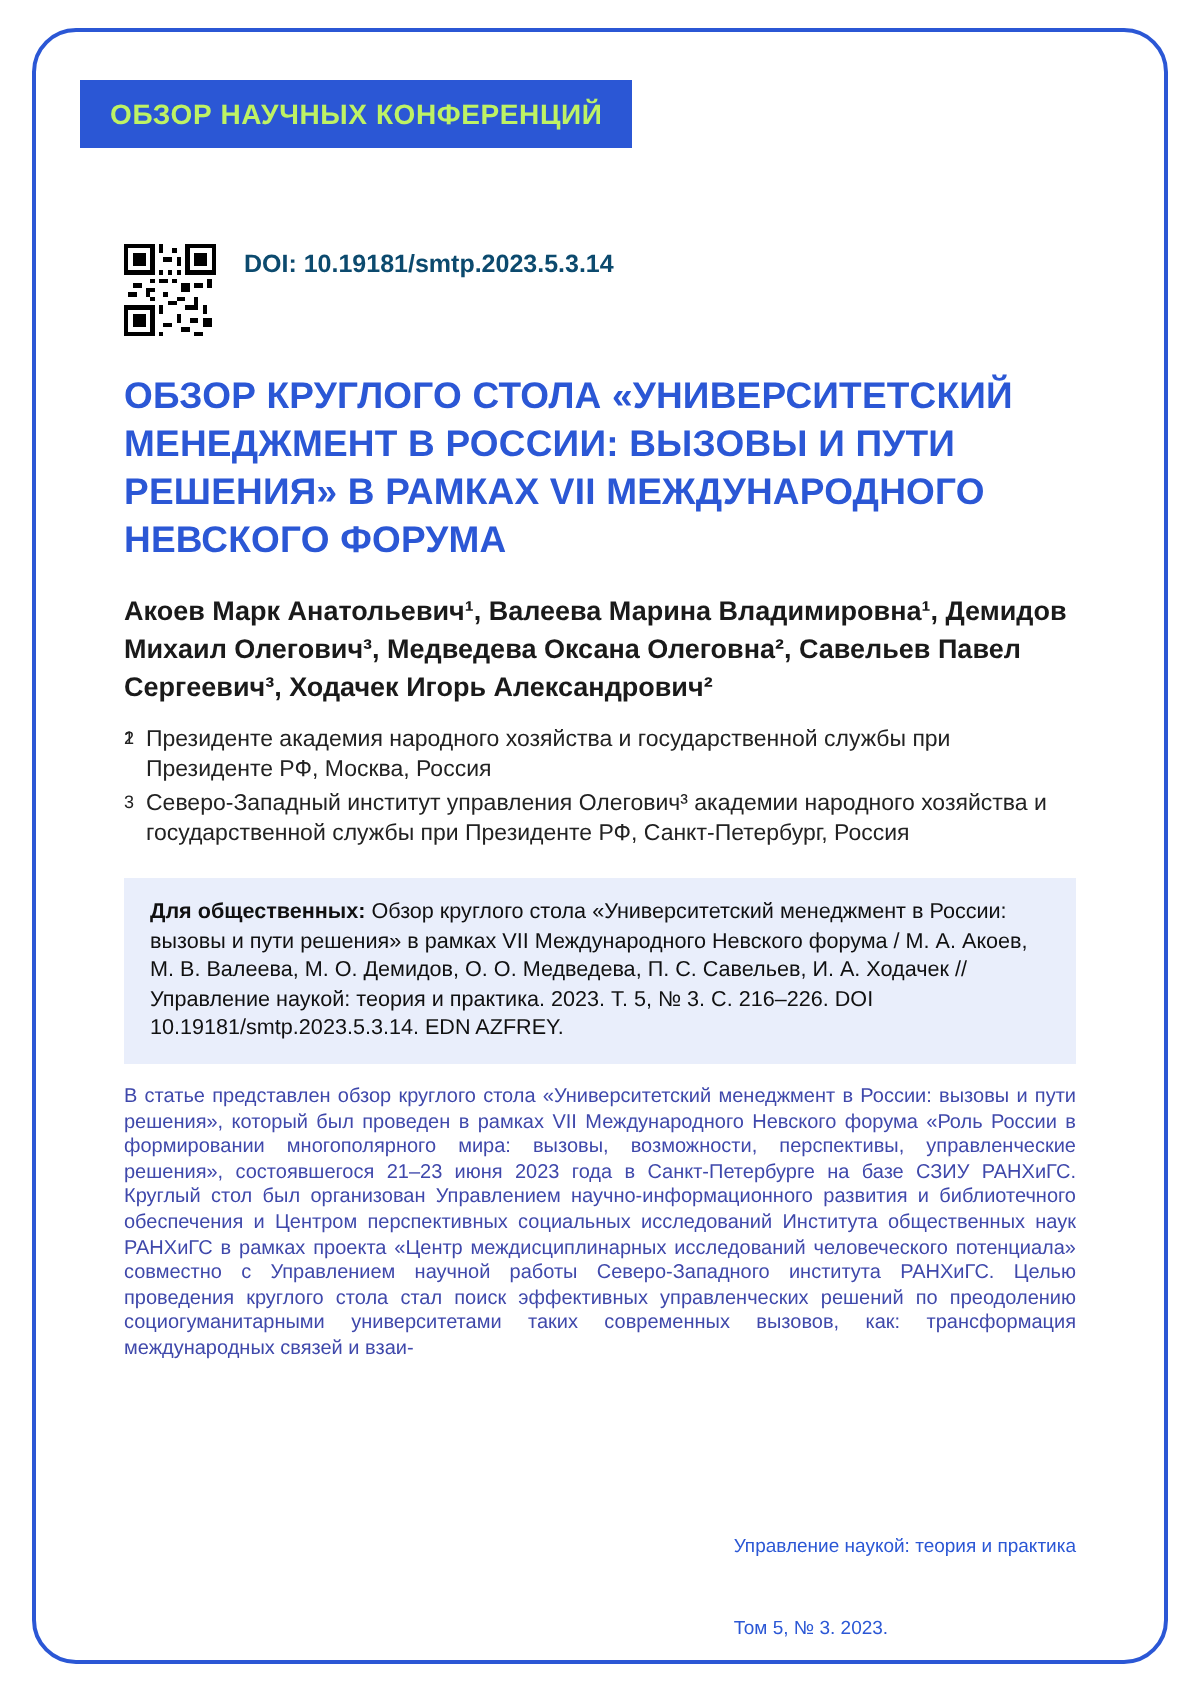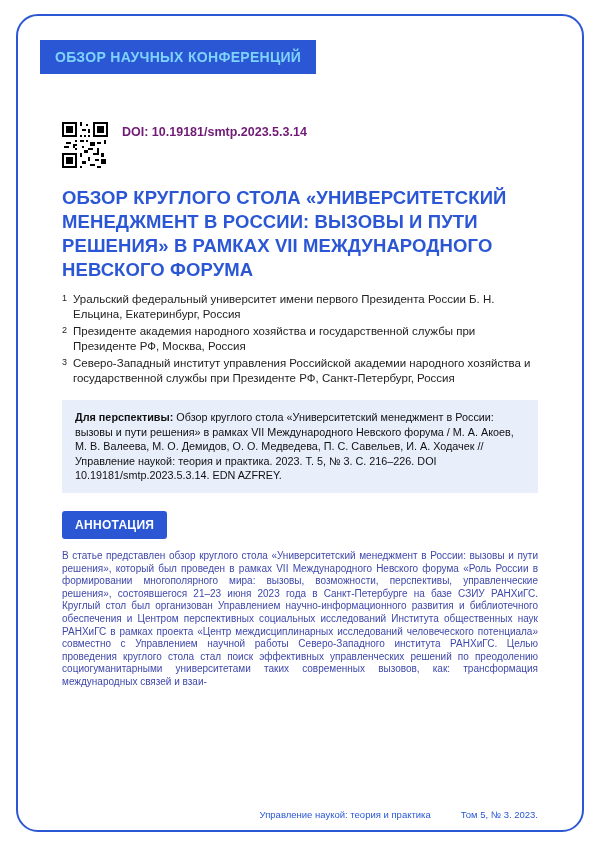--- a/index.html
+++ b/index.html
@@ -8,27 +8,27 @@
     font-family:"Liberation Sans", sans-serif; color:#141414;
     overflow:hidden; position:relative;
   }
   .frame {
     position:absolute; left:16px; top:14px; width:568px; height:818px;
     border:2px solid #2b57d5; border-radius:22px;
     padding:24px 44px 0 44px; overflow:hidden;
   }
   .banner {
     display:inline-block; margin-left:-22px;
-    background:#2b57d5; color:#7dd3fc;
+    background:#2b57d5; color:#bef264;
     font-weight:bold; font-size:14px; letter-spacing:.3px;
     padding:9px 15px;
   }
   .meta-row { margin-top:48px; display:flex; gap:14px; align-items:flex-start; }
   .qr { width:46px; height:46px; flex:0 0 auto; }
-  .meta-texts { font-weight:bold; font-size:12.5px; color:#701a75; }
+  .meta-texts { font-weight:bold; font-size:12.5px; color:#0c4a6e; }
   .meta-doi { margin-top:3px; }
   .meta-edn { margin-top:11px; }
   .title {
     margin-top:18px; color:#2b57d5; font-weight:bold;
     font-size:18.5px; line-height:24px; letter-spacing:.1px;
   }
   .authors {
     margin-top:14px; font-weight:bold; font-size:13.5px;
     line-height:19px; color:#1a1a1a;
   }
@@ -45,21 +45,21 @@
     font-weight:bold; font-size:12px; padding:7px 13px; border-radius:3px;
     letter-spacing:.3px;
   }
   .abstract-text {
     margin-top:11px; font-size:10px; line-height:12.6px;
     text-align:justify; color:#3f48ab;
   }
   .footer {
     position:absolute; right:44px; bottom:10px;
     display:flex; gap:30px; align-items:baseline;
-    font-size:9.5px; color:#2b57d5;
+    font-size:9.5px; color:#2b57d5;flex-direction:column;
   }
 </style>
 </head>
 <body>
 
 <div class="frame">
 
   <div class="banner">ОБЗОР НАУЧНЫХ КОНФЕРЕНЦИЙ</div>
 
   <div class="meta-row">
@@ -113,42 +113,41 @@
           <rect x="16" y="20" width="2" height="1"></rect>
       </g>
     </svg>
     <div class="meta-texts">
       <div class="meta-doi">DOI: 10.19181/smtp.2023.5.3.14</div>
     </div>
   </div>
 
   <h1 class="title">ОБЗОР КРУГЛОГО СТОЛА «УНИВЕРСИТЕТСКИЙ МЕНЕДЖМЕНТ В РОССИИ: ВЫЗОВЫ И ПУТИ РЕШЕНИЯ» В РАМКАХ VII МЕЖДУНАРОДНОГО НЕВСКОГО ФОРУМА</h1>
 
+  <div class="authors">Акоев Марк Анатольевич¹, Валеева Марина Владимировна¹, Демидов Михаил Олегович³, Медведева Оксана Олеговна², Савельев Павел Сергеевич³, Ходачек Игорь Александрович²</div>
 
   <ul class="affiliations">
     <li>
       <span class="aff-marker">1</span>
-      <span>Уральский федеральный университет имени первого Президента России Б. Н. Ельцина, Екатеринбург, Россия</span>
     </li>
     <li>
       <span class="aff-marker">2</span>
       <span>Президенте академия народного хозяйства и государственной службы при Президенте РФ, Москва, Россия</span>
     </li>
     <li>
       <span class="aff-marker">3</span>
-      <span>Северо-Западный институт управления Российской академии народного хозяйства и государственной службы при Президенте РФ, Санкт-Петербург, Россия</span>
+      <span>Северо-Западный институт управления Олегович³ академии народного хозяйства и государственной службы при Президенте РФ, Санкт-Петербург, Россия</span>
     </li>
   </ul>
 
   <div class="citation">
-    <span class="cit-label">Для перспективы:</span>
+    <span class="cit-label">Для общественных:</span>
     <span>Обзор круглого стола «Университетский менеджмент в России: вызовы и пути решения» в рамках VII Международного Невского форума / М. А. Акоев, М. В. Валеева, М. О. Демидов, О. О. Медведева, П. С. Савельев, И. А. Ходачек // Управление наукой: теория и практика. 2023. Т. 5, № 3. С. 216–226. DOI 10.19181/smtp.2023.5.3.14. EDN AZFREY.</span>
   </div>
 
-  <div class="abstract-badge">АННОТАЦИЯ</div>
 
   <p class="abstract-text">В статье представлен обзор круглого стола «Университетский менеджмент в России: вызовы и пути решения», который был проведен в рамках VII Международного Невского форума «Роль России в формировании многополярного мира: вызовы, возможности, перспективы, управленческие решения», состоявшегося 21–23 июня 2023 года в Санкт-Петербурге на базе СЗИУ РАНХиГС. Круглый стол был организован Управлением научно-информационного развития и библиотечного обеспечения и Центром перспективных социальных исследований Института общественных наук РАНХиГС в рамках проекта «Центр междисциплинарных исследований человеческого потенциала» совместно с Управлением научной работы Северо-Западного института РАНХиГС. Целью проведения круглого стола стал поиск эффективных управленческих решений по преодолению социогуманитарными университетами таких современных вызовов, как: трансформация международных связей и взаи-</p>
 
   <div class="footer">
     <span>Управление наукой: теория и практика</span>
     <span>Том 5, № 3. 2023.</span>
   </div>
 
 </div>
 

